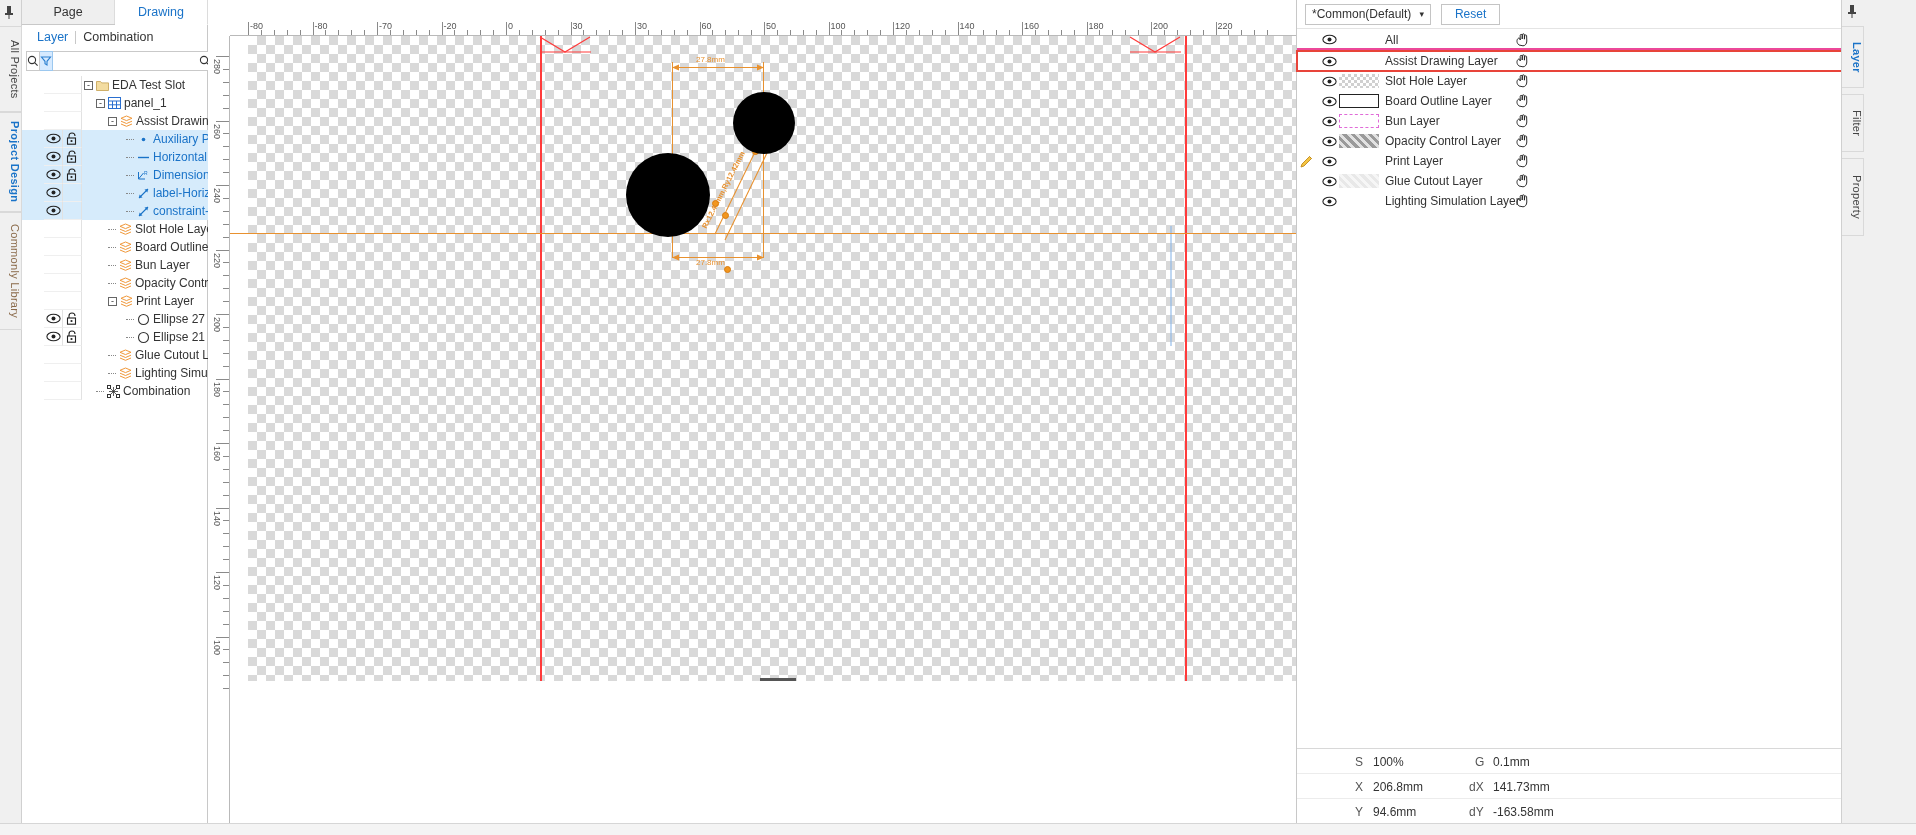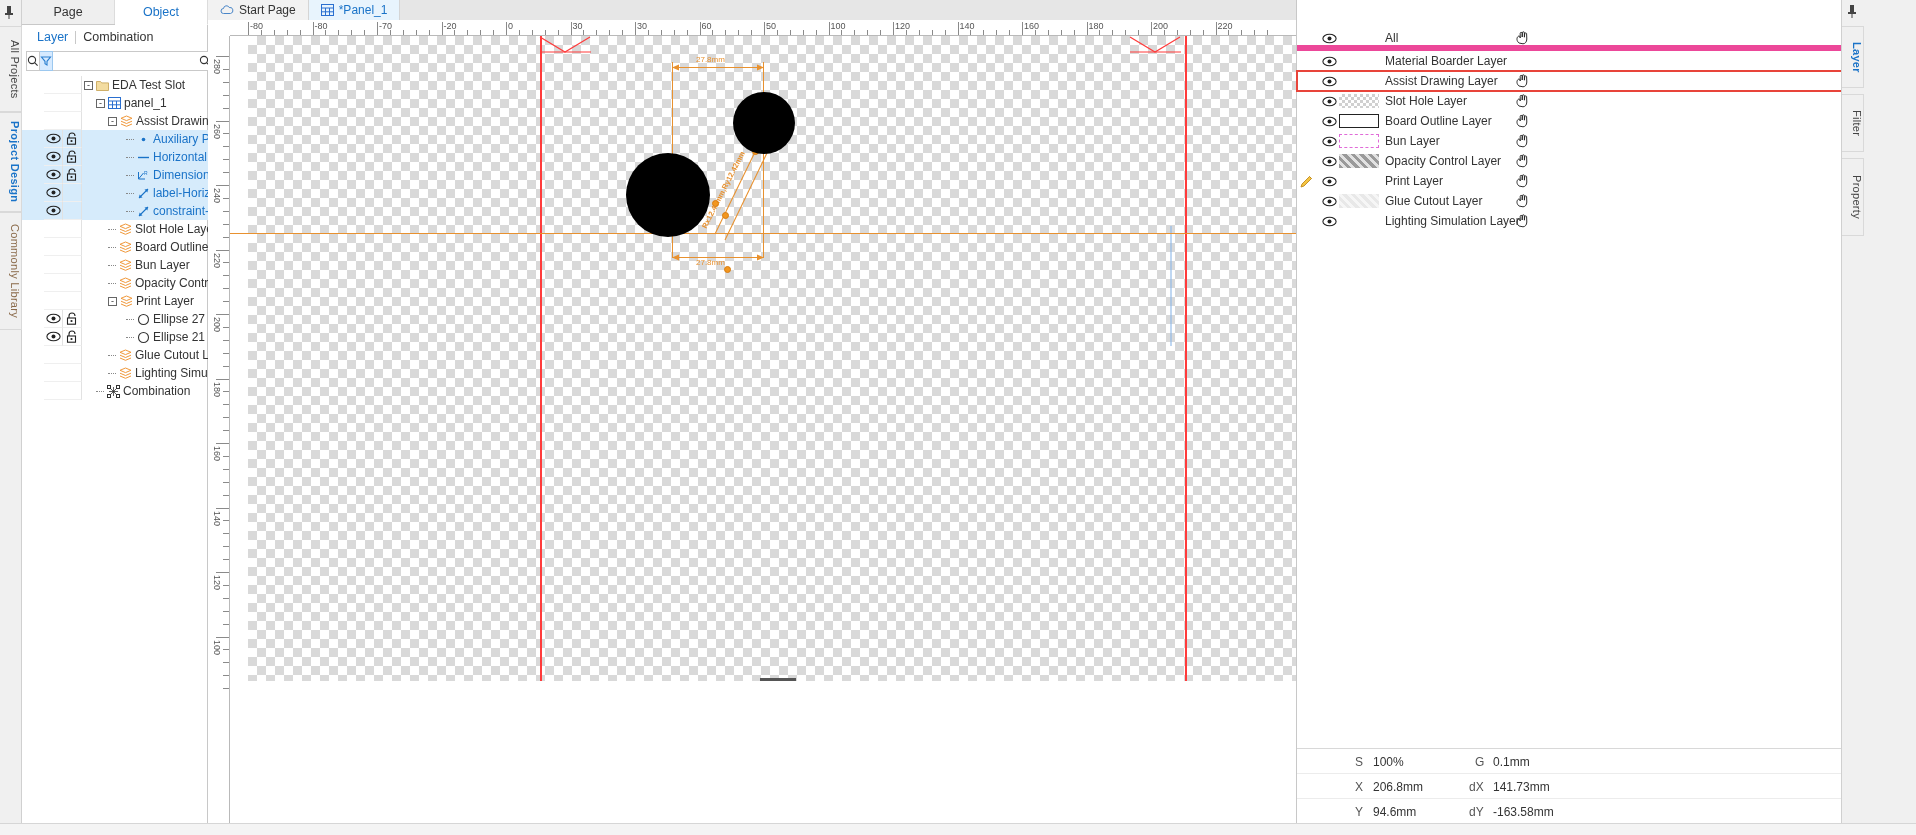--- a/index.html
+++ b/index.html
@@ -187,21 +187,21 @@
   }
   .reset-btn {
     height: 21px; padding: 0 13px; border: 1px solid #c4c4c4; background: #fff;
     color: #1a73c8; font-size: 12px; display: flex; align-items: center;
     cursor: pointer;
   }
   .lrow {
     position: relative; height: 20px; display: flex; align-items: center;
     font-size: 12px; color: #333;
   }
-  .lrow.divider { border-bottom: 6px solid #ec4899; text-decoration: underline; }
+  .lrow.divider { border-bottom: 3px solid #ec4899; text-decoration: underline; }
   .lrow .eye { position: absolute; left: 25px; width: 16px; text-align: center; cursor:pointer; }
   .lrow .swatch { position: absolute; left: 42px; width: 40px; height: 14px; }
   .lrow .lname { position: absolute; left: 88px; }
   .lrow .hand { position: absolute; left: 218px; cursor: pointer; }
   .lrow .pencil { position: absolute; left: 3px; }
   .lrow.highlight { outline: 2px solid #e8443a; outline-offset: -1px; }
 
   .statusbox {
     position: absolute; left: 0; top: 748px; width: 545px; height: 75px;
     border-top: 1px solid #d8d8d8; background: #fff;
@@ -244,21 +244,21 @@
       <span>Project Design</span>
     </div>
     <div class="vtab brown" style="top:212px;height:118px;">
       <span>Commonly Library</span>
     </div>
   </div>
 
   <div class="left-panel">
     <div class="tabbar">
       <div class="tab"><span>Page</span></div>
-      <div class="tab active"><span>Object</span></div>
+      <div class="tab active"><span>Drawing</span></div>
     </div>
 
     <div class="subtabs">
       <div class="subtab active"><span>Layer</span></div>
       <div class="subtab-div"></div>
       <div class="subtab"><span>Combination</span></div>
     </div>
 
     <div class="searchrow">
       <div class="sbtn">
@@ -566,38 +566,20 @@
               <rect x="9.5" y="9.5" width="3" height="3" fill="#fff" stroke="#333"></rect>
               <path d="M4 4 L9 9 M9 4 L4 9 M6.5 2 L6.5 11 M2 6.5 L11 6.5" stroke="#333" stroke-width="0.8"></path>
             </svg>
             <span>Combination</span>
           </div>
         </div>
       </div>
   </div>
 
   <div class="center">
-    <div class="doctabs">
-      <div class="dtab">
-        <svg width="14" height="11" viewBox="0 0 14 11">
-            <path d="M3.5 8.5 a2.5 2.5 0 0 1 0-5 a3 3 0 0 1 5.7-1 a2.6 2.6 0 0 1 1.3 6 Z" fill="none" stroke="#4a86c8" stroke-width="1"></path>
-          </svg>
-        <span>Start Page</span>
-      </div>
-      <div class="dtab active">
-        <svg width="13" height="12" viewBox="0 0 13 12">
-            <rect x="0.5" y="0.5" width="12" height="11" fill="none" stroke="#2a6fd0" stroke-width="1"></rect>
-            <line x1="0.5" y1="4" x2="12.5" y2="4" stroke="#2a6fd0" stroke-width="1"></line>
-            <line x1="4.5" y1="4" x2="4.5" y2="11.5" stroke="#2a6fd0" stroke-width="1"></line>
-            <line x1="8.5" y1="4" x2="8.5" y2="11.5" stroke="#2a6fd0" stroke-width="1"></line>
-            <line x1="0.5" y1="7.8" x2="12.5" y2="7.8" stroke="#2a6fd0" stroke-width="1"></line>
-          </svg>
-        <span>*Panel_1</span>
-      </div>
-    </div>
 
     <div class="ruler-h" id="ruler-h">
         <div class="tick" style="left: 18px; top: 2px; width: 1px; height: 13px;"></div>
         <div class="rl" style="left: 20px; top: 1px;">-80</div>
         <div class="tick" style="left: 30.9px; top: 10px; width: 1px; height: 5px;"></div>
         <div class="tick" style="left: 43.8px; top: 10px; width: 1px; height: 5px;"></div>
         <div class="tick" style="left: 56.7px; top: 10px; width: 1px; height: 5px;"></div>
         <div class="tick" style="left: 69.6px; top: 10px; width: 1px; height: 5px;"></div>
         <div class="tick" style="left: 82.5px; top: 2px; width: 1px; height: 13px;"></div>
         <div class="rl" style="left: 84.5px; top: 1px;">-80</div>
@@ -801,43 +783,43 @@
       <div class="blackcircle" style="left:503px; top:56px; width:62px; height:62px;"></div>
 
       <div style="position:absolute;left:530px;top:642px;width:36px;height:3px;background:#555;"></div>
     </div>
 
     <div class="splitter"></div>
   </div>
 
   <div class="right-panel">
     <div class="rp-inner">
+      <div class="rp-head">
+        <div class="combo">
+          <span>*Common(Default)</span>
+          <span style="margin-left:8px;font-size:9px;">▾</span>
+        </div>
+        <div class="reset-btn">
+          <span>Reset</span>
+        </div>
+      </div>
       <div id="layer-list" style="position:absolute;left:0;top:31px;width:545px;">
           <div class="lrow divider">
             <span class="eye">
               <svg width="15" height="11" viewBox="0 0 15 11">
                 <ellipse cx="7.5" cy="5.5" rx="6.6" ry="4.3" fill="none" stroke="#222" stroke-width="1.1"></ellipse>
                 <circle cx="7.5" cy="5.5" r="2" fill="#222"></circle>
               </svg>
             </span>
             <span class="lname">All</span>
             <span class="hand">
               <svg width="14" height="14" viewBox="0 0 14 14">
                 <path d="M4 12 C1.5 10 1.5 7 3 5.5 C3.8 4.7 4.8 5 5 6 L5.2 7 L5.2 2.4 a1 1 0 0 1 2 0 L7.2 6 L7.4 1.8 a1 1 0 0 1 2 0 L9.4 6.2 L9.7 2.6 a1 1 0 0 1 1.9 0 L11.8 8 C11.8 11 10 12.8 8 12.8 Z" fill="none" stroke="#222" stroke-width="0.95"></path>
               </svg>
             </span>
-          </div>
-          <div class="lrow">
-            <span class="eye">
-              <svg width="15" height="11" viewBox="0 0 15 11">
-                <ellipse cx="7.5" cy="5.5" rx="6.6" ry="4.3" fill="none" stroke="#222" stroke-width="1.1"></ellipse>
-                <circle cx="7.5" cy="5.5" r="2" fill="#222"></circle>
-              </svg>
-            </span>
-            <span class="lname">Material Boarder Layer</span>
           </div>
           <div class="lrow highlight">
             <span class="eye">
               <svg width="15" height="11" viewBox="0 0 15 11">
                 <ellipse cx="7.5" cy="5.5" rx="6.6" ry="4.3" fill="none" stroke="#222" stroke-width="1.1"></ellipse>
                 <circle cx="7.5" cy="5.5" r="2" fill="#222"></circle>
               </svg>
             </span>
             <span class="lname">Assist Drawing Layer</span>
             <span class="hand">

